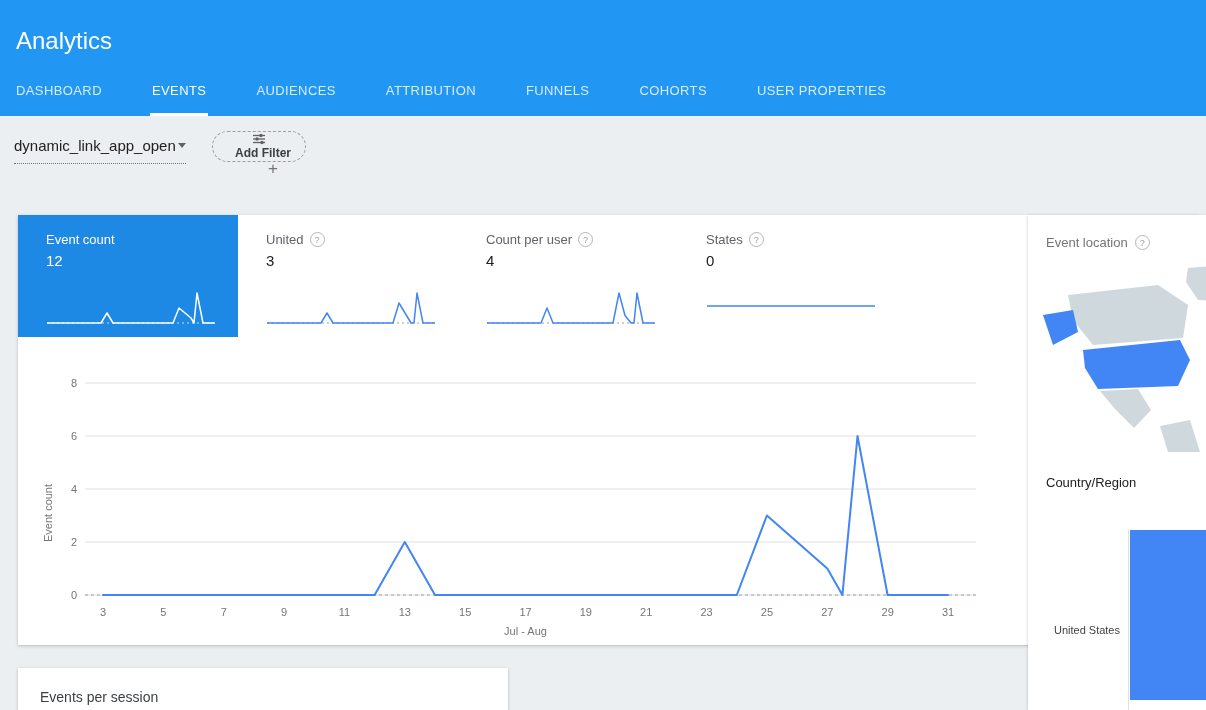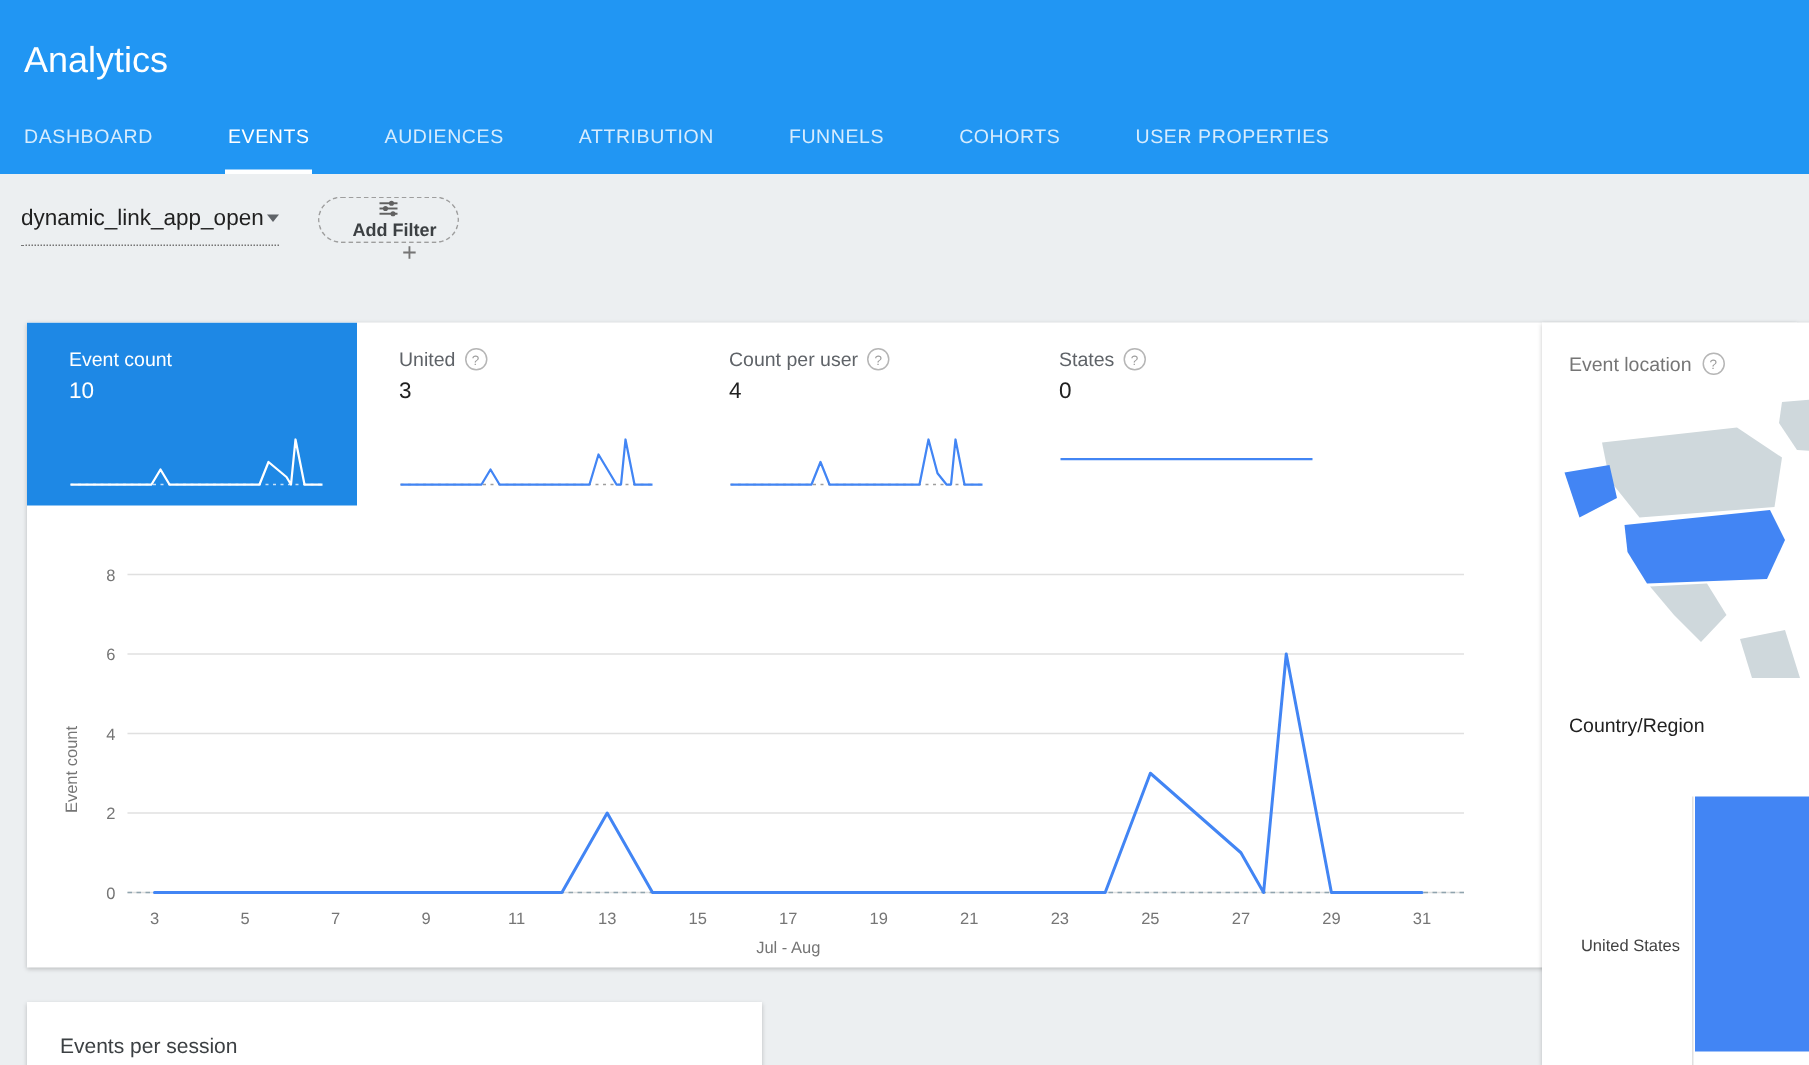--- a/index.html
+++ b/index.html
@@ -104,21 +104,21 @@
   <span class="label">Add Filter</span>
   <span class="plus-icon">+</span>
 </div>
 
 <div class="card main-card">
   <div class="metric-tabs">
     <div class="metric-tab selected">
       <div class="metric-label">
         <span>Event count</span>
       </div>
-      <div class="metric-value">10</div>
+      <div class="metric-value">12</div>
       <svg class="spark" id="spark-0" width="170" height="46">
           <line x1="1" y1="38" x2="169" y2="38" stroke="rgba(255,255,255,0.75)" stroke-width="1" stroke-dasharray="2,3"></line>
           <path d="M1.0,38.0 L7.0,38.0 L13.0,38.0 L19.0,38.0 L25.0,38.0 L31.0,38.0 L37.0,38.0 L43.0,38.0 L49.0,38.0 L55.0,38.0 L61.0,28.0 L67.0,38.0 L73.0,38.0 L79.0,38.0 L85.0,38.0 L91.0,38.0 L97.0,38.0 L103.0,38.0 L109.0,38.0 L115.0,38.0 L121.0,38.0 L127.0,38.0 L133.0,23.0 L139.0,28.0 L145.0,33.0 L148.0,38.0 L151.0,8.0 L157.0,38.0 L163.0,38.0 L169.0,38.0" fill="none" stroke="#ffffff" stroke-width="1.5" stroke-linejoin="round"></path>
         </svg>
     </div>
     <div class="metric-tab">
       <div class="metric-label">
         <span>United</span>
         <span class="help-icon">?</span>
       </div>

